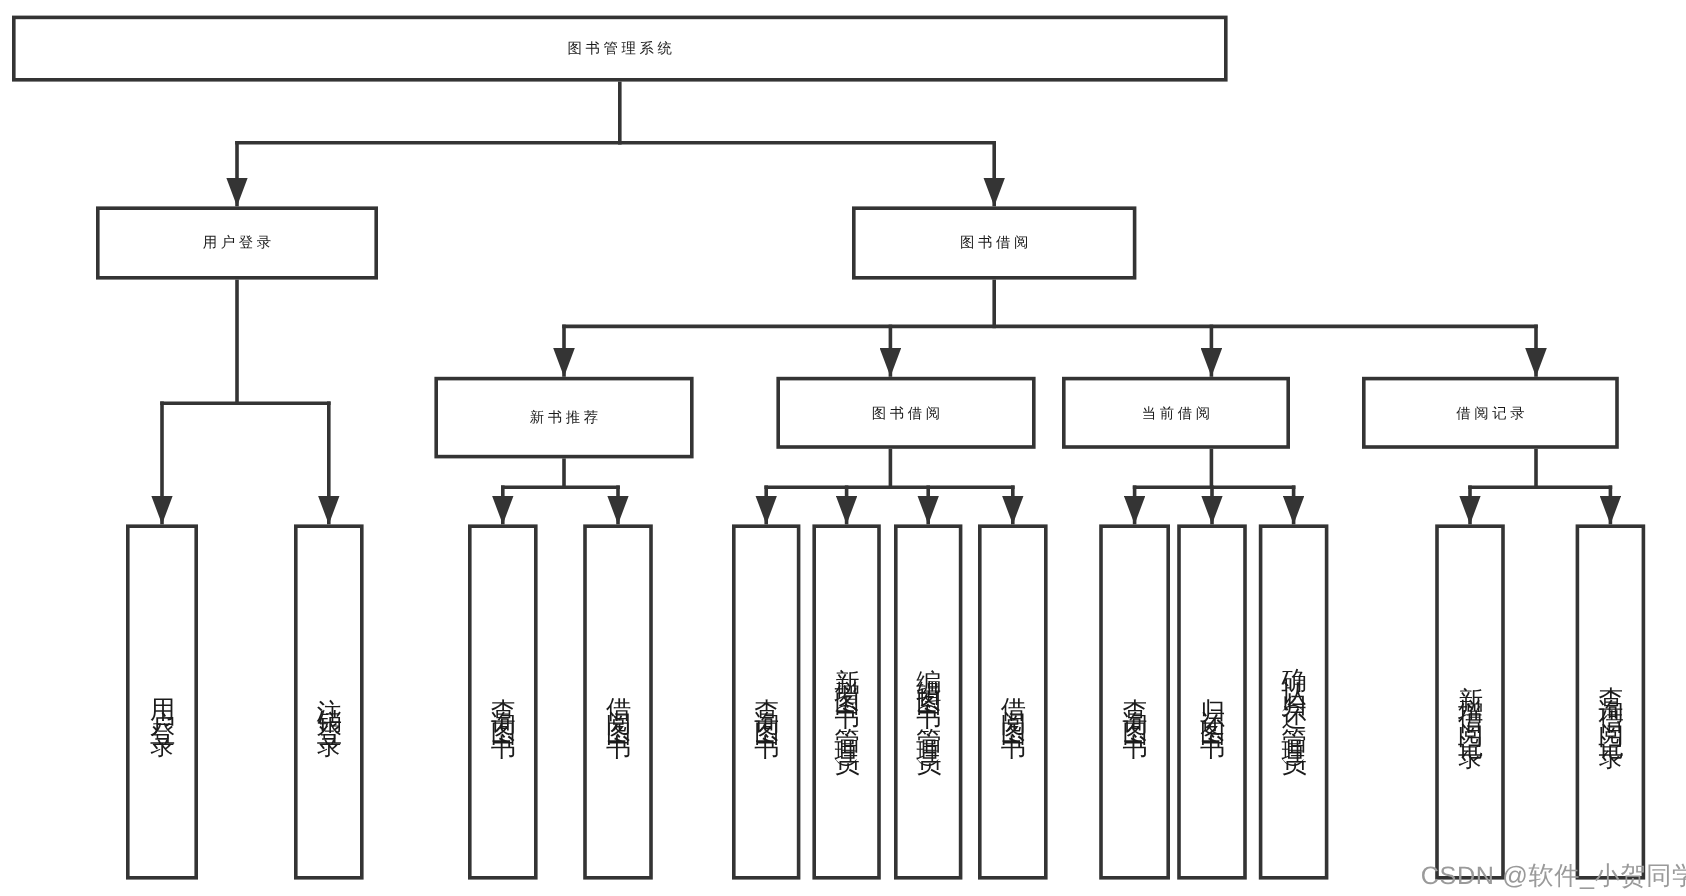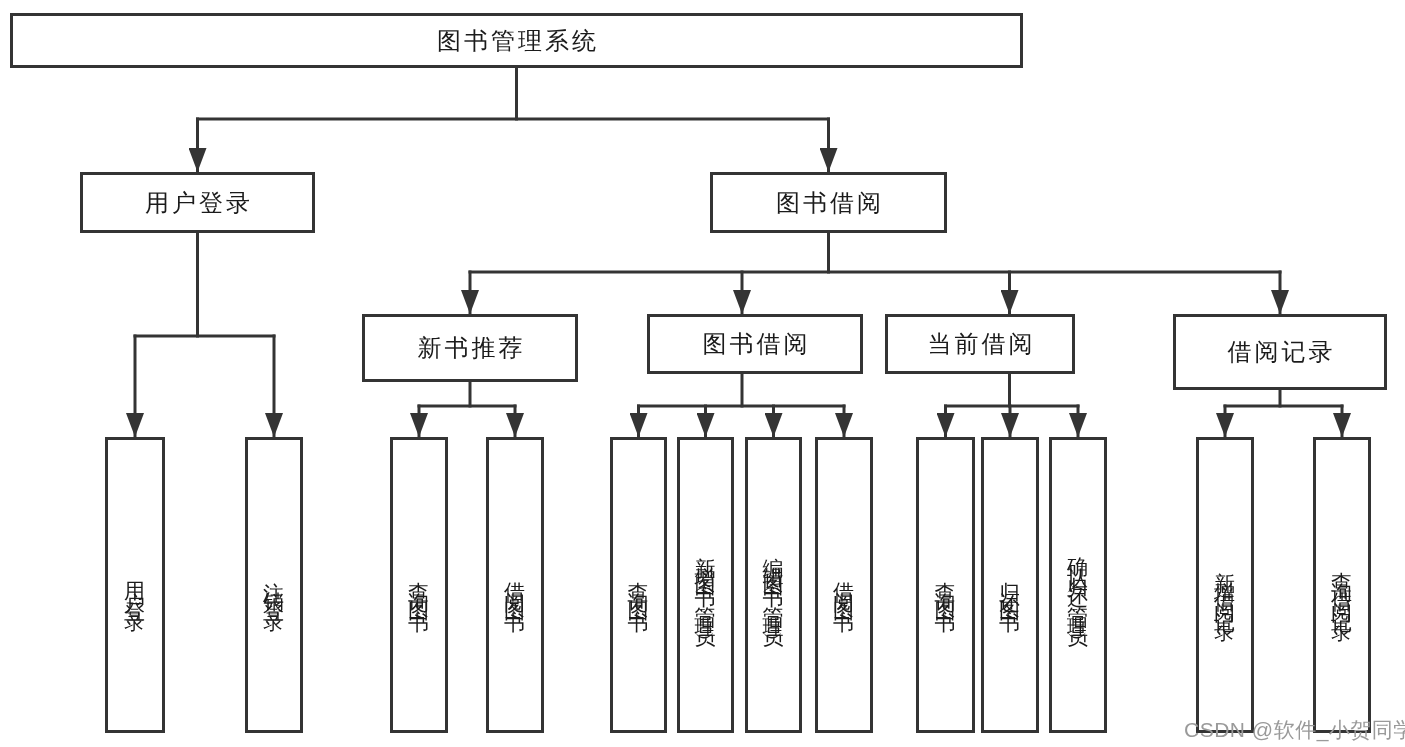--- a/index.html
+++ b/index.html
@@ -13,21 +13,21 @@
   .connectors{position:absolute;left:0;top:0;width:1405px;height:747px;}
   .node{
     position:absolute;
     box-sizing:border-box;
     background:#ffffff;
     border:3px solid #343434;
     display:flex;align-items:center;justify-content:center;
     color:#1b1b1b;
     z-index:2;
   }
-  .hnode{font-size:24px;letter-spacing:3px;white-space:nowrap;}
+  .hnode{font-size:12px;letter-spacing:3px;white-space:nowrap;}
   .hnode span{margin-left:3px;} 
   .leaf{
     writing-mode:vertical-rl;
     font-size:21px;
     letter-spacing:10px;
     line-height:1;
   }
   .watermark{
     position:absolute;
     z-index:3;
@@ -119,21 +119,21 @@
 
   <div class="node hnode" style="left:362px;top:314px;width:216px;height:68px">
     <span>新书推荐</span>
   </div>
   <div class="node hnode" style="left:647px;top:314px;width:216px;height:60px">
     <span>图书借阅</span>
   </div>
   <div class="node hnode" style="left:885px;top:314px;width:190px;height:60px">
     <span>当前借阅</span>
   </div>
-  <div class="node hnode" style="left:1173px;top:314px;width:214px;height:76px">
+  <div class="node hnode" style="left:1135px;top:314px;width:214px;height:60px">
     <span>借阅记录</span>
   </div>
 
   <div class="node leaf" style="left:105px;top:437px;width:60px;height:296px">
     <span>用户登录</span>
   </div>
   <div class="node leaf" style="left:245px;top:437px;width:58px;height:296px">
     <span>注销登录</span>
   </div>
 

